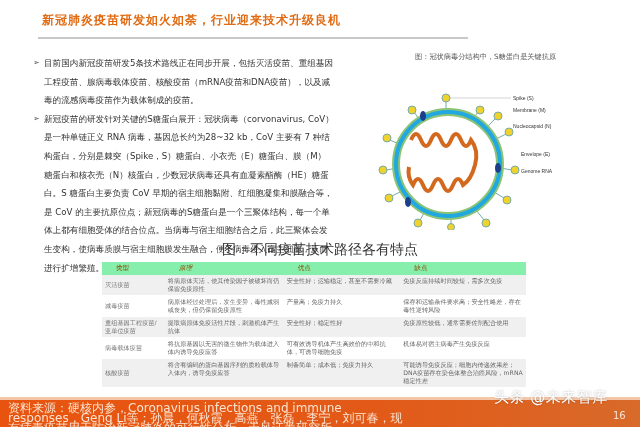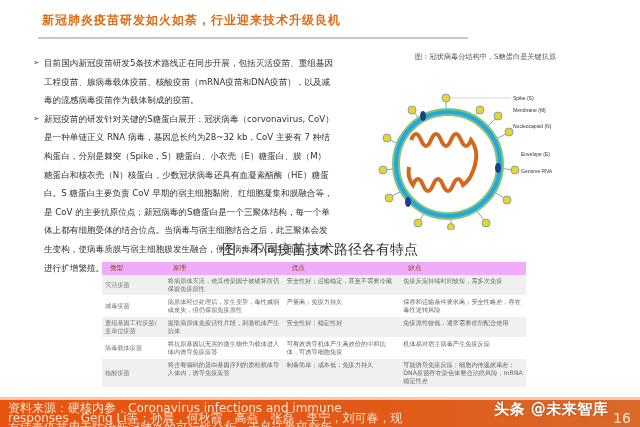--- a/index.html
+++ b/index.html
@@ -30,44 +30,44 @@
     .table-caption {
       position: absolute; left: 0; width: 640px; top: 241px; text-align: center;
       font-size: 14px; color: #333;
     }
 
     table.vtable {
       position: absolute; left: 102px; top: 262px; width: 424px;
       border-collapse: collapse; font-size: 6.2px; color: #666;
     }
     table.vtable th {
-      background: #f0abfc; color: #8a4a00; font-weight: normal; text-align: left;
-      padding: 2px 8px; height: 11px; font-size: 6.6px;
+      background: #86efac; color: #8a4a00; font-weight: normal; text-align: left;
+      padding: 2px 14px; height: 11px; font-size: 6.6px;
     }
     table.vtable td { padding: 2px 3px; vertical-align: top; line-height: 8px; border-bottom: 1px solid #fff; }
     table.vtable tr.odd td { background: #f0f0f0; }
     table.vtable tr.even td { background: #ffffff; }
     table.vtable td.type { vertical-align: middle; color: #777; }
-    .col1 { width: 56px; } .col2 { width: 106px; } .col3 { width: 104px; } .col4 { width: 112px; }
+    .col1 { width: 56px; } .col2 { width: 106px; font-style: italic; } .col3 { width: 104px; } .col4 { width: 112px; }
 
     .footer {
       position: absolute; left: 0; top: 400px; width: 640px; height: 27px;
       background: linear-gradient(90deg, #e8540f 0%, #e25a18 60%, #d86a2a 100%);
     }
     .footer-line { position: absolute; left: 0; top: 397px; width: 640px; height: 3px; background: #f3c7a8; }
     .source {
       position: absolute; left: 8px; top: 403px; width: 400px;
       font-size: 12px; line-height: 10px; color: #fbe3cf;
     }
     .watermark {
-      position: absolute; left: 494px; top: 400px; font-size: 15px; color: #ffffff;
-      font-weight: bold; letter-spacing: 0.5px; text-shadow: 0 0 2px rgba(0,0,0,0.3);
+      position: absolute; left: 494px; top: 388px; font-size: 15px; color: #ffffff;
+      font-weight: normal; letter-spacing: 0.5px; text-shadow: 0 0 2px rgba(0,0,0,0.3);
     }
     .page-num {
-      position: absolute; left: 613px; top: 410px; font-size: 14px; color: #fbe3cf;
+      position: absolute; left: 613px; top: 410px; font-size: 10px; color: #fbe3cf;
     }
   </style>
 </head>
 <body>
 
 <div class="title">新冠肺炎疫苗研发如火如荼，行业迎来技术升级良机</div>
 <div class="title-rule"></div>
 
 <div class="bullets">
   <div class="bullet">

